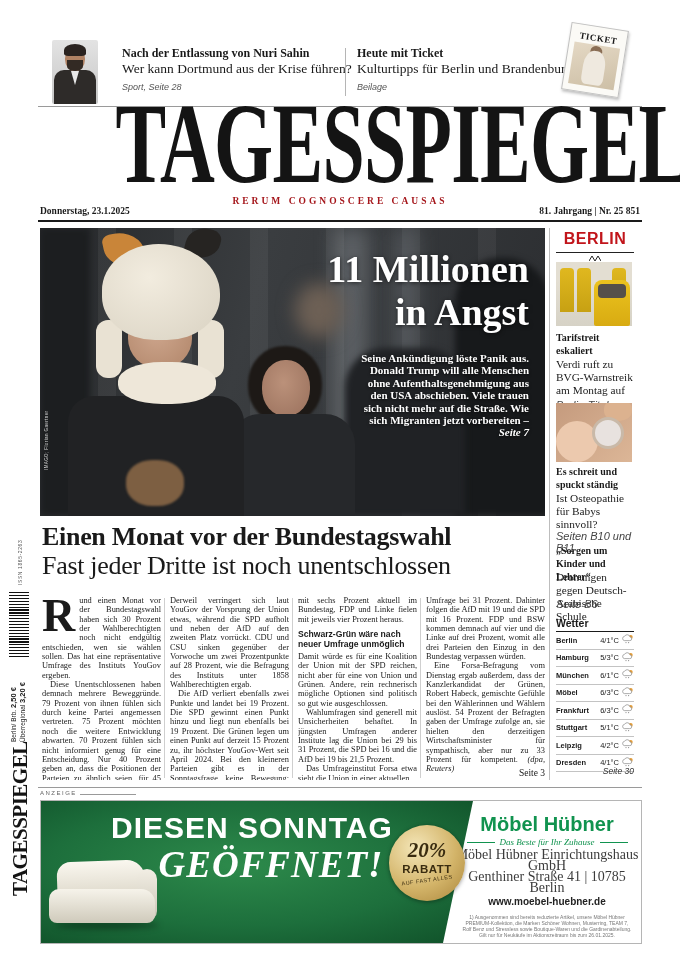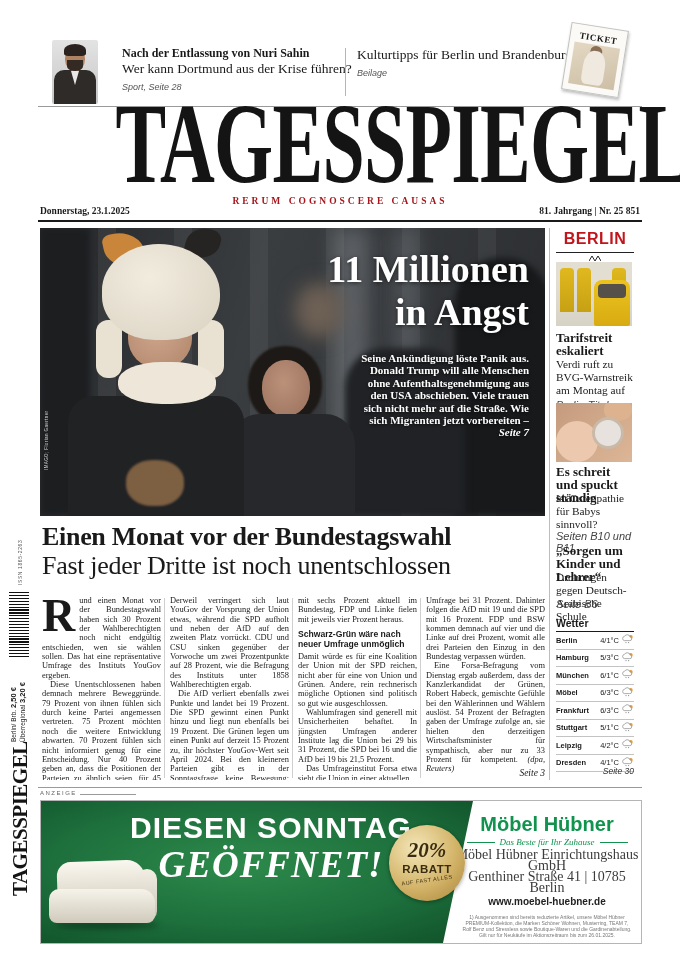--- a/index.html
+++ b/index.html
@@ -79,21 +79,21 @@
   .sb-orn{position:absolute;left:33px;top:20px;}
   .sb-photo{position:absolute;left:0;width:76px;overflow:hidden;}
   .bus-photo{top:34px;height:64px;background:linear-gradient(180deg,#e3ded2 0 30%,#d6d2c6);}
   .bus-bar{position:absolute;top:6px;width:14px;height:44px;background:linear-gradient(180deg,#e0b81f,#c7a113);border-radius:4px 4px 0 0;}
   .bus-front{position:absolute;left:38px;top:18px;width:36px;height:46px;background:linear-gradient(180deg,#ecc31e,#d8ab12);border-radius:8px 8px 2px 2px;}
   .bus-glass{position:absolute;left:42px;top:22px;width:28px;height:14px;background:#55504a;border-radius:4px;}
   .baby-photo{top:175px;height:59px;background:linear-gradient(135deg,#c59b7e,#dcb697);}
   .baby-head{position:absolute;left:0px;top:18px;width:42px;height:41px;background:#ecc9ae;border-radius:50%;}
   .baby-bottle{position:absolute;left:36px;top:14px;width:26px;height:26px;background:#e8e2df;border:3px solid #c9b9a8;border-radius:50%;}
   .baby-hand{position:absolute;left:48px;top:-4px;width:28px;height:22px;background:#dcb28f;border-radius:45%;}
-  .sb-item-title{position:absolute;left:0;width:78px;font-weight:bold;font-size:13px;line-height:13px;}
+  .sb-item-title{position:absolute;left:0;width:78px;font-weight:bold;font-size:10px;line-height:13px;}
   .sb-item-body{position:absolute;left:0;width:78px;font-size:11.3px;line-height:13px;}
   .sb-item-ref{position:absolute;left:0;width:78px;font-family:"Liberation Sans",sans-serif;
       font-style:italic;font-size:11px;color:#444;}
   .weather-title{position:absolute;left:0;top:389px;width:78px;font-family:"Liberation Sans",sans-serif;
       font-weight:bold;font-size:10.5px;border-bottom:1.5px solid #1a1a1a;padding-bottom:2px;}
   .weather-rows{position:absolute;left:0;top:404px;width:78px;}
   .wrow{display:flex;align-items:center;height:16.5px;border-bottom:1px solid #c3c3c3;
       font-family:"Liberation Sans",sans-serif;font-size:7.5px;}
   .wcity{font-weight:bold;flex:1;}
   .wtemp{margin-right:3px;}
@@ -105,21 +105,21 @@
   .art-h2{left:42px;top:551px;width:505px;font-size:26px;line-height:29px;letter-spacing:-.3px;}
   .col{top:596px;width:119px;height:184px;font-size:8.4px;line-height:9.35px;text-align:justify;
        hyphens:auto;-webkit-hyphens:auto;overflow:hidden;}
   .col p{margin:0;}
   .col p.ind{text-indent:8px;}
   .dropcap{float:left;font-weight:bold;font-size:46px;line-height:37px;padding:1px 4px 0 0;}
   .colsep{top:598px;width:1px;height:180px;background:#cfcfcf;}
   .subhead{font-family:"Liberation Sans",sans-serif;font-weight:bold;font-size:8.6px;line-height:10px;
       margin:5px 0 3px 0 !important;text-align:left;}
   .agency{font-style:italic;}
-  .art-ref{left:426px;top:768px;width:119px;text-align:right;font-style:italic;font-size:9.5px;}
+  .art-ref{left:426px;top:768px;width:119px;text-align:right;font-size:9.5px;}
 
   
   .edge-issn{left:17px;top:585px;transform:rotate(-90deg);transform-origin:0 0;
       font-family:"Liberation Sans",sans-serif;font-size:5px;letter-spacing:.6px;color:#555;}
   .barcode{left:9px;top:592px;width:20px;height:66px;background:
       repeating-linear-gradient(180deg,#111 0 1.2px,#fff 1.2px 2.9px);outline:3px solid #fff;}
   .edge-prices{left:10px;top:742px;width:66px;transform:rotate(-90deg);transform-origin:0 0;
       font-family:"Liberation Sans",sans-serif;font-size:6.5px;line-height:8.5px;color:#222;white-space:nowrap;}
   .edge-prices b{font-size:7.5px;}
   .edge-logo{left:8px;top:896px;width:150px;transform:rotate(-90deg);transform-origin:0 0;
@@ -129,21 +129,21 @@
   .rule-bottom{left:38px;top:787px;width:604px;height:1px;background:#9a9a9a;}
   .anzeige{left:40px;top:790px;font-family:"Liberation Sans",sans-serif;font-size:6px;
       letter-spacing:1.5px;color:#666;}
   .anzeige-line{left:80px;top:794px;width:56px;height:1px;background:#999;}
   .ad{left:40px;top:800px;width:600px;height:142px;border:1px solid #b5b5b5;background:#fff;overflow:hidden;}
   .ad-green{position:absolute;left:0;top:0;width:440px;height:142px;
       background:radial-gradient(ellipse at 45% 45%,#2d8a4b 0%,#1d6f3c 55%,#0f4f28 100%);
       clip-path:polygon(0 0,432px 0,402px 142px,0 142px);}
   .ad-gold{position:absolute;left:399px;top:-4px;width:9px;height:152px;transform:skewX(-12deg);
       background:linear-gradient(180deg,#e2c57a,#a8842e);}
-  .ad-l1{position:absolute;left:70px;top:10px;width:320px;text-align:center;color:#fff;
+  .ad-l1{position:absolute;left:70px;top:10px;width:320px;text-align:left;color:#fff;
       font-family:"Liberation Sans",sans-serif;font-weight:bold;font-size:30px;letter-spacing:1px;}
   .ad-l2{position:absolute;left:70px;top:42px;width:320px;text-align:center;color:#fff;
       font-style:italic;font-weight:bold;font-size:37px;letter-spacing:1px;}
   .ad-l3{position:absolute;left:100px;top:92px;width:290px;text-align:center;color:#fff;
       font-family:"Liberation Sans",sans-serif;font-size:14.5px;line-height:20px;}
   .sofa-back{position:absolute;left:16px;top:60px;width:88px;height:36px;background:linear-gradient(180deg,#faf7ef,#ddd8ca);border-radius:14px 18px 4px 4px;transform:rotate(-2deg);}
   .sofa-seat{position:absolute;left:8px;top:88px;width:106px;height:34px;background:linear-gradient(180deg,#f6f3ea,#cfcabb);border-radius:10px 14px 8px 8px;}
   .sofa-arm{position:absolute;left:96px;top:68px;width:20px;height:52px;background:linear-gradient(180deg,#f2eee4,#c9c4b5);border-radius:10px;}
   .sofa-shadow{position:absolute;left:14px;top:120px;width:104px;height:8px;background:rgba(0,0,0,.35);border-radius:50%;filter:blur(3px);}
   .badge{position:absolute;left:348px;top:24px;width:76px;height:76px;border-radius:50%;
@@ -173,20 +173,21 @@
     <div class="tp-hair"></div>
     <div class="tp-beard"></div>
   </div>
   <div class="abs teaser-block" style="left:122px;">
     <div class="t-kicker">Nach der Entlassung von Nuri Sahin</div>
     <div class="t-main">Wer kann Dortmund aus der Krise führen?</div>
     <div class="t-ref">Sport, Seite 28</div>
   </div>
   <div class="abs teaser-divider"></div>
   <div class="abs teaser-block" style="left:357px;">
+    <div class="t-kicker">Heute mit Ticket</div>
     <div class="t-main">Kulturtipps für Berlin und Brandenburg</div>
     <div class="t-ref">Beilage</div>
   </div>
   <div class="abs ticket-thumb">
     <div class="ticket-name">TICKET</div>
     <div class="ticket-cover">
       <div class="ticket-fighead"></div>
       <div class="ticket-fig"></div>
     </div>
   </div>

